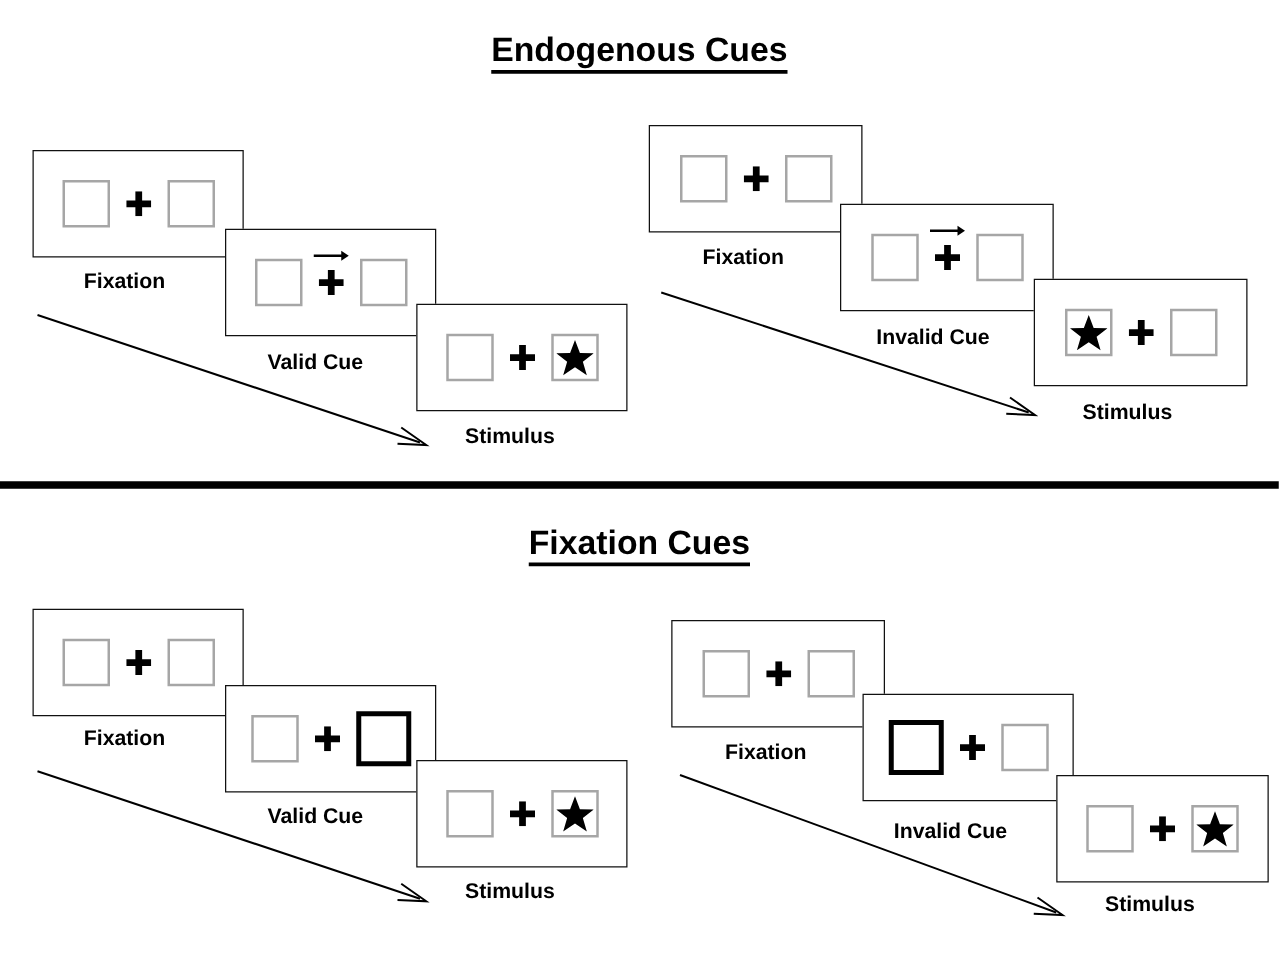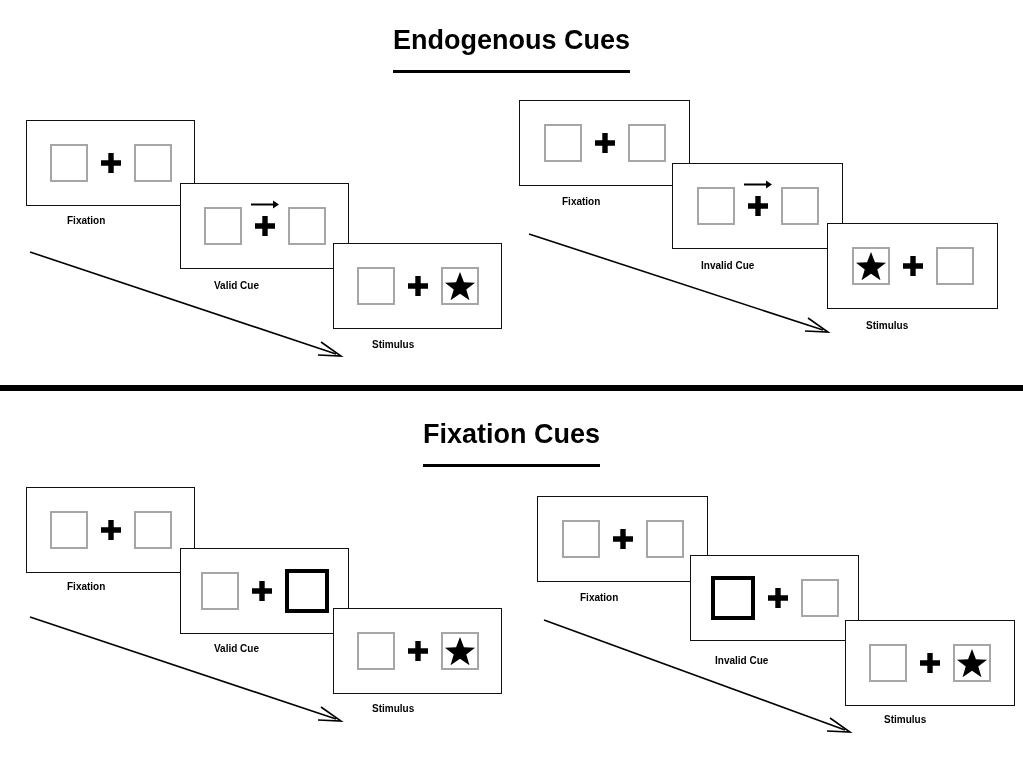--- a/index.html
+++ b/index.html
@@ -21,21 +21,21 @@
     position: absolute;
     width: 100%;
     text-align: center;
     font-size: 27px;
     font-weight: bold;
     letter-spacing: 0px;
     color: #000000;
   }
   .section-title span {
     border-bottom: 3px solid #000000;
-    padding-bottom: 15px;
+    padding-bottom: 1px;
   }
 
   
   .divider {
     position: absolute;
     left: 0;
     width: 1023px;
     height: 6px;
     background: #000000;
   }
@@ -102,21 +102,21 @@
     top: -4px;
     left: 50%;
     transform: translateX(-50%);
     width: 30px;
     height: 11px;
   }
 
   
   .caption {
     position: absolute;
-    font-size: 10px;
+    font-size: 17px;
     font-weight: bold;
     white-space: nowrap;
     color: #000000;
   }
 
   
   .time-arrow {
     position: absolute;
     overflow: visible;
   }

